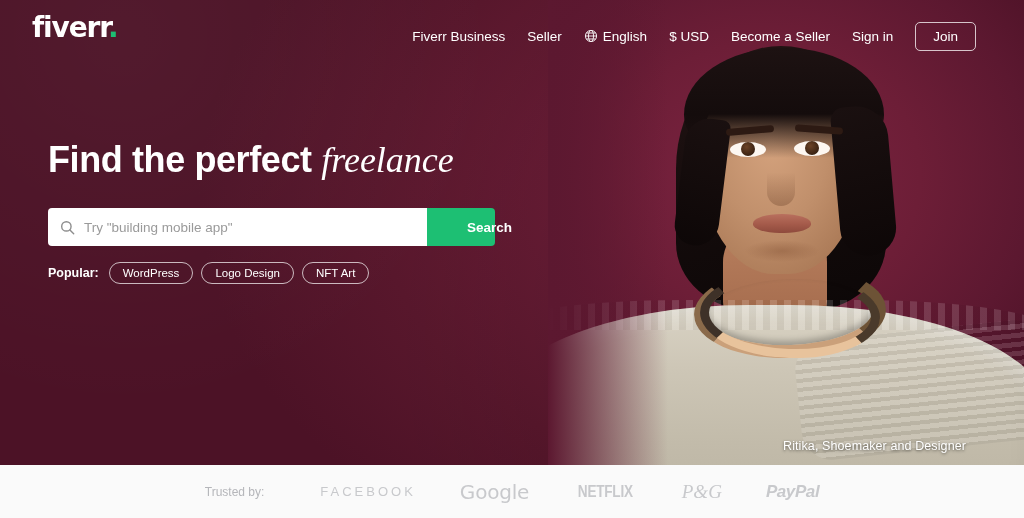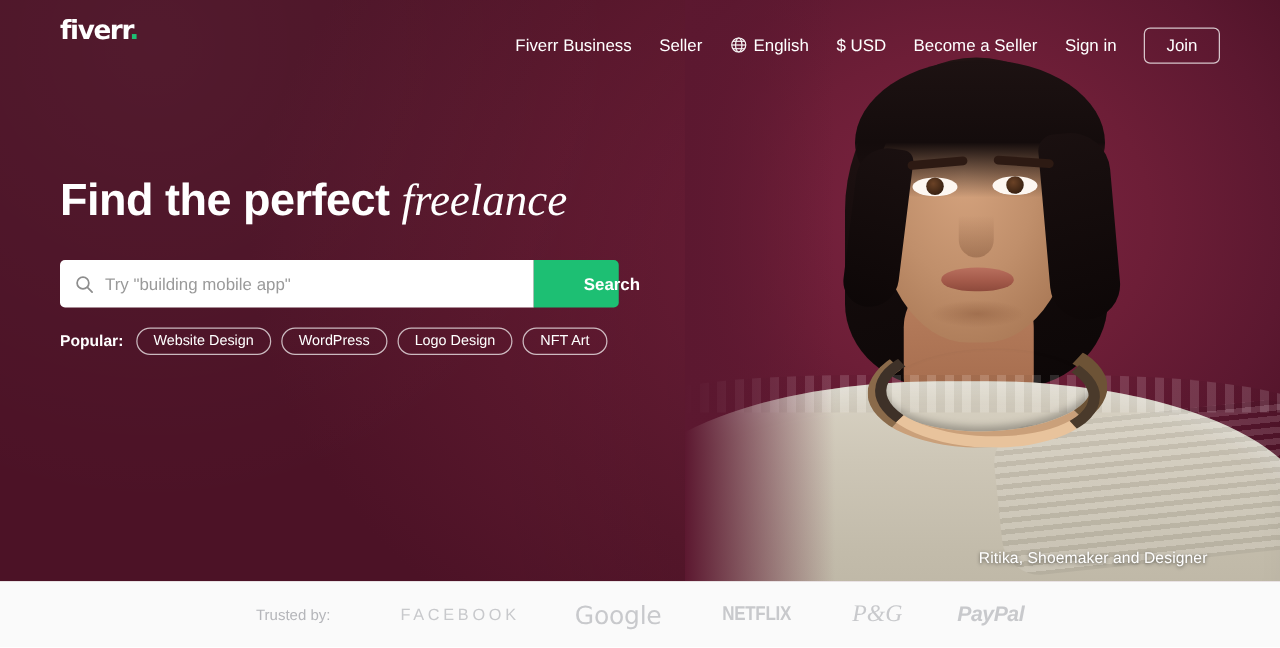--- a/index.html
+++ b/index.html
@@ -198,23 +198,23 @@
   .nav {
     position: absolute;
     left: 0; top: 0;
     width: 1024px; height: 58px;
     display: flex;
     align-items: center;
     z-index: 6;
   }
   .logo {
     position: absolute;
-    left: 48px; top: 14px;
-    color: #ffffff;
-    font-size: 21px;
+    left: 32px; top: 14px;
+    color: #ffffff;
+    font-size: 28px;
     font-weight: bold;
     letter-spacing: -1.1px;
     line-height: 1;
     font-family: "DejaVu Sans", sans-serif;
   }
   .logo .dot { color: #1dbf73; }
 
   .nav-right {
     position: absolute;
     right: 48px; top: 0;
@@ -437,21 +437,20 @@
               <line x1="10.6" y1="10.6" x2="14.6" y2="14.6"></line>
             </svg>
           </span>
           <input class="search-input" type="text" placeholder="Try &quot;building mobile app&quot;" style="">
         </div>
         <button class="search-btn">Search</button>
       </div>
 
       <div class="popular-row">
         <span class="popular-label">Popular:</span>
-        <span class="tag">Website Design</span>
         <span class="tag">WordPress</span>
         <span class="tag">Logo Design</span>
         <span class="tag">NFT Art</span>
       </div>
     </div>
   </div>
 
   <div class="trusted">
     <span class="trusted-label">Trusted by:</span>
     <span class="brand brand-facebook">FACEBOOK</span>

